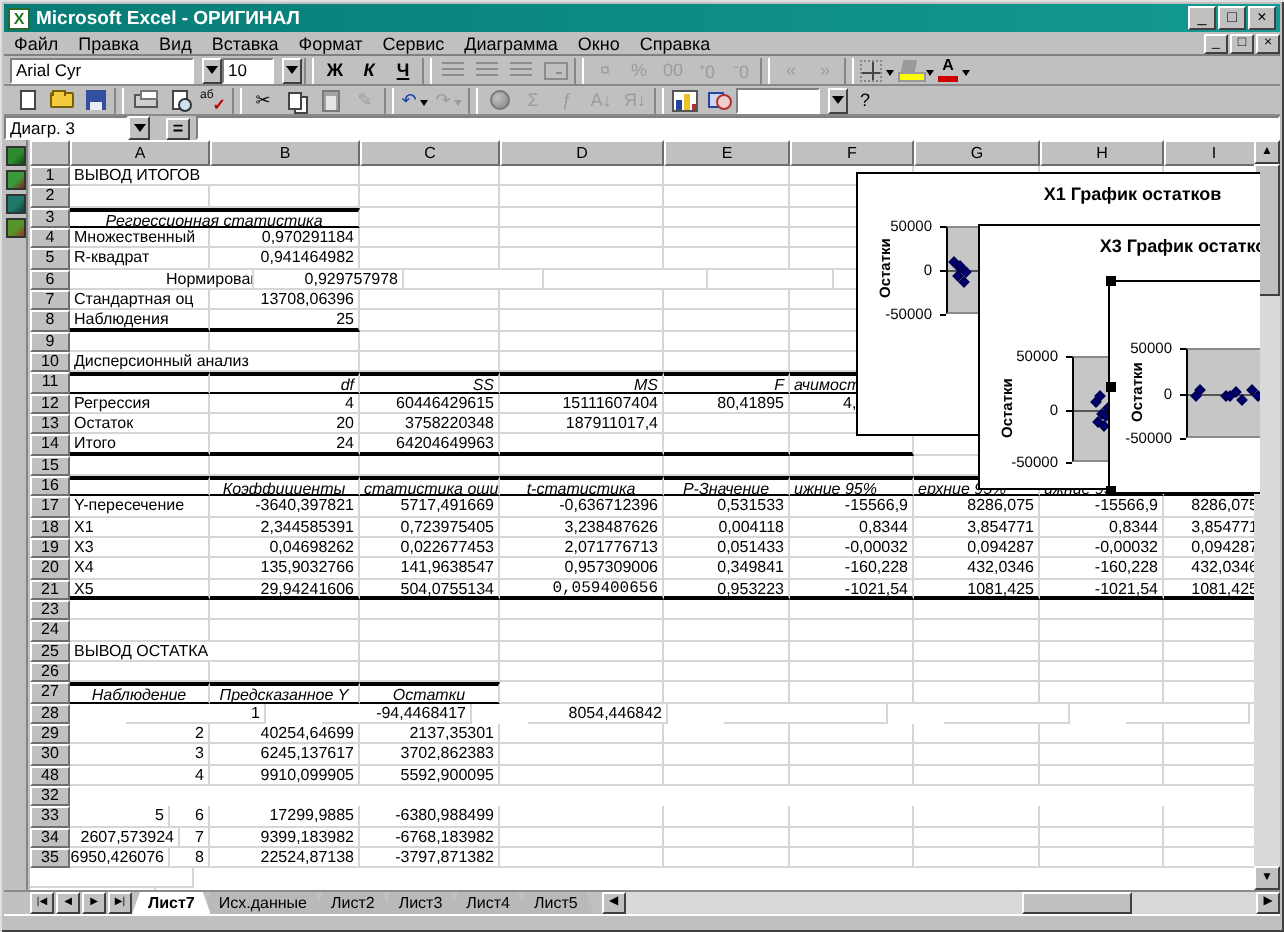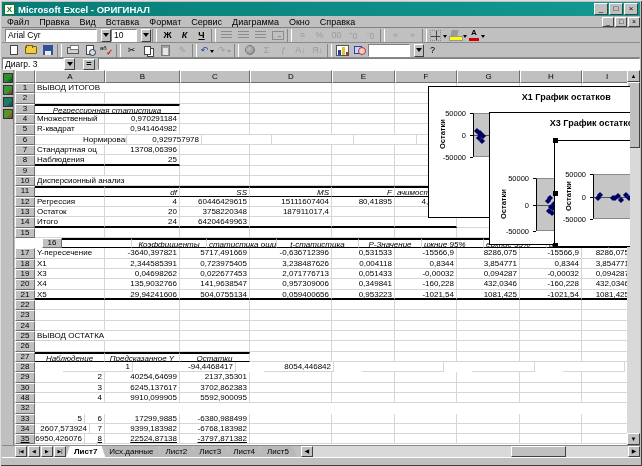--- a/index.html
+++ b/index.html
@@ -509,21 +509,21 @@
           <div class="cell" style="width: 70px; height: 10.34px;"></div>
           <div class="cell" style="width: 75px; height: 10.34px;"></div>
           <div class="cell" style="width: 70px; height: 10.34px;"></div>
           <div class="cell" style="width: 82px; height: 10.34px;"></div>
           <div class="cell" style="width: 63px; height: 10.34px;"></div>
           <div class="cell" style="width: 62px; height: 10.34px;"></div>
           <div class="cell" style="width: 63px; height: 10.34px;"></div>
           <div class="cell" style="width: 62px; height: 10.34px;"></div>
           <div class="cell" style="width: 50px; height: 10.34px;"></div>
         </div>
-        <div class="rowwrap" style="height: 10.34px; padding-left: 27px;">
+        <div class="rowwrap" style="height: 10.34px;">
           <div class="hdr rownum" style="height: 10.34px; line-height: 8.34px;">16</div>
           <div class="cell bt2 bs1" style="width: 70px; height: 10.34px;"></div>
           <div class="cell ac it bt2 bs1" style="width: 75px; height: 10.34px;">Коэффициенты</div>
           <div class="cell ac it bt2 bs1" style="width: 70px; height: 10.34px;">статистика ошиб</div>
           <div class="cell ac it bt2 bs1" style="width: 82px; height: 10.34px;">t-статистика</div>
           <div class="cell ac it bt2 bs1" style="width: 63px; height: 10.34px;">P-Значение</div>
           <div class="cell it bt2 bs1" style="width: 62px; height: 10.34px;">ижние 95%</div>
           <div class="cell it bt2 bs1" style="width: 63px; height: 10.34px;">ерхние 95%</div>
           <div class="cell it bt2 bs1" style="width: 62px; height: 10.34px;">ижние 95,0</div>
           <div class="cell it bt2 bs1" style="width: 50px; height: 10.34px;">рхние 95,0%</div>
@@ -574,40 +574,28 @@
           <div class="cell ar" style="width: 62px; height: 10.34px;">-160,228</div>
           <div class="cell ar" style="width: 63px; height: 10.34px;">432,0346</div>
           <div class="cell ar" style="width: 62px; height: 10.34px;">-160,228</div>
           <div class="cell ar" style="width: 50px; height: 10.34px;">432,0346</div>
         </div>
         <div class="rowwrap" style="height: 10.34px;">
           <div class="hdr rownum" style="height: 10.34px; line-height: 8.34px;">21</div>
           <div class="cell bb2" style="width: 70px; height: 10.34px;">X5</div>
           <div class="cell ar bb2" style="width: 75px; height: 10.34px;">29,94241606</div>
           <div class="cell ar bb2" style="width: 70px; height: 10.34px;">504,0755134</div>
-          <div class="cell ar bb2" style="width: 82px; height: 10.34px;">0,059400656</div>
+          <div class="cell ar bb2" style="width: 82px; height: 10.34px; font-family: Liberation Mono, monospace;">0,059400656</div>
           <div class="cell ar bb2" style="width: 63px; height: 10.34px;">0,953223</div>
           <div class="cell ar bb2" style="width: 62px; height: 10.34px;">-1021,54</div>
           <div class="cell ar bb2" style="width: 63px; height: 10.34px;">1081,425</div>
           <div class="cell ar bb2" style="width: 62px; height: 10.34px;">-1021,54</div>
           <div class="cell ar bb2" style="width: 50px; height: 10.34px;">1081,425</div>
         </div>
         <div class="rowwrap" style="height: 10.34px;">
-          <div class="hdr rownum" style="height: 10.34px; line-height: 8.34px;">22</div>
-          <div class="cell" style="width: 70px; height: 10.34px;"></div>
-          <div class="cell" style="width: 75px; height: 10.34px;"></div>
-          <div class="cell" style="width: 70px; height: 10.34px;"></div>
-          <div class="cell" style="width: 82px; height: 10.34px;"></div>
-          <div class="cell" style="width: 63px; height: 10.34px;"></div>
-          <div class="cell" style="width: 62px; height: 10.34px;"></div>
-          <div class="cell" style="width: 63px; height: 10.34px;"></div>
-          <div class="cell" style="width: 62px; height: 10.34px;"></div>
-          <div class="cell" style="width: 50px; height: 10.34px;"></div>
-        </div>
-        <div class="rowwrap" style="height: 10.34px;">
           <div class="hdr rownum" style="height: 10.34px; line-height: 8.34px;">23</div>
           <div class="cell" style="width: 70px; height: 10.34px;"></div>
           <div class="cell" style="width: 75px; height: 10.34px;"></div>
           <div class="cell" style="width: 70px; height: 10.34px;"></div>
           <div class="cell" style="width: 82px; height: 10.34px;"></div>
           <div class="cell" style="width: 63px; height: 10.34px;"></div>
           <div class="cell" style="width: 62px; height: 10.34px;"></div>
           <div class="cell" style="width: 63px; height: 10.34px;"></div>
           <div class="cell" style="width: 62px; height: 10.34px;"></div>
           <div class="cell" style="width: 50px; height: 10.34px;"></div>
@@ -736,21 +724,21 @@
           <div class="cell ar" style="width: 70px; height: 10.34px;">7</div>
           <div class="cell ar" style="width: 75px; height: 10.34px;">9399,183982</div>
           <div class="cell ar" style="width: 70px; height: 10.34px;">-6768,183982</div>
           <div class="cell" style="width: 82px; height: 10.34px;"></div>
           <div class="cell" style="width: 63px; height: 10.34px;"></div>
           <div class="cell" style="width: 62px; height: 10.34px;"></div>
           <div class="cell" style="width: 63px; height: 10.34px;"></div>
           <div class="cell" style="width: 62px; height: 10.34px;"></div>
           <div class="cell" style="width: 50px; height: 10.34px;"></div>
         </div>
-        <div class="rowwrap" style="height: 10.34px; text-decoration: underline;">
+        <div class="rowwrap" style="height: 10.34px;">
           <div class="hdr rownum" style="height: 10.34px; line-height: 8.34px;">35</div>
           <div class="cell ar" style="width: 70px; height: 10.34px;">8</div>
           <div class="cell ar" style="width: 75px; height: 10.34px;">22524,87138</div>
           <div class="cell ar" style="width: 70px; height: 10.34px;">-3797,871382</div>
           <div class="cell" style="width: 82px; height: 10.34px;"></div>
           <div class="cell" style="width: 63px; height: 10.34px;"></div>
           <div class="cell" style="width: 62px; height: 10.34px;"></div>
           <div class="cell" style="width: 63px; height: 10.34px;"></div>
           <div class="cell" style="width: 62px; height: 10.34px;"></div>
           <div class="cell" style="width: 50px; height: 10.34px;"></div>

